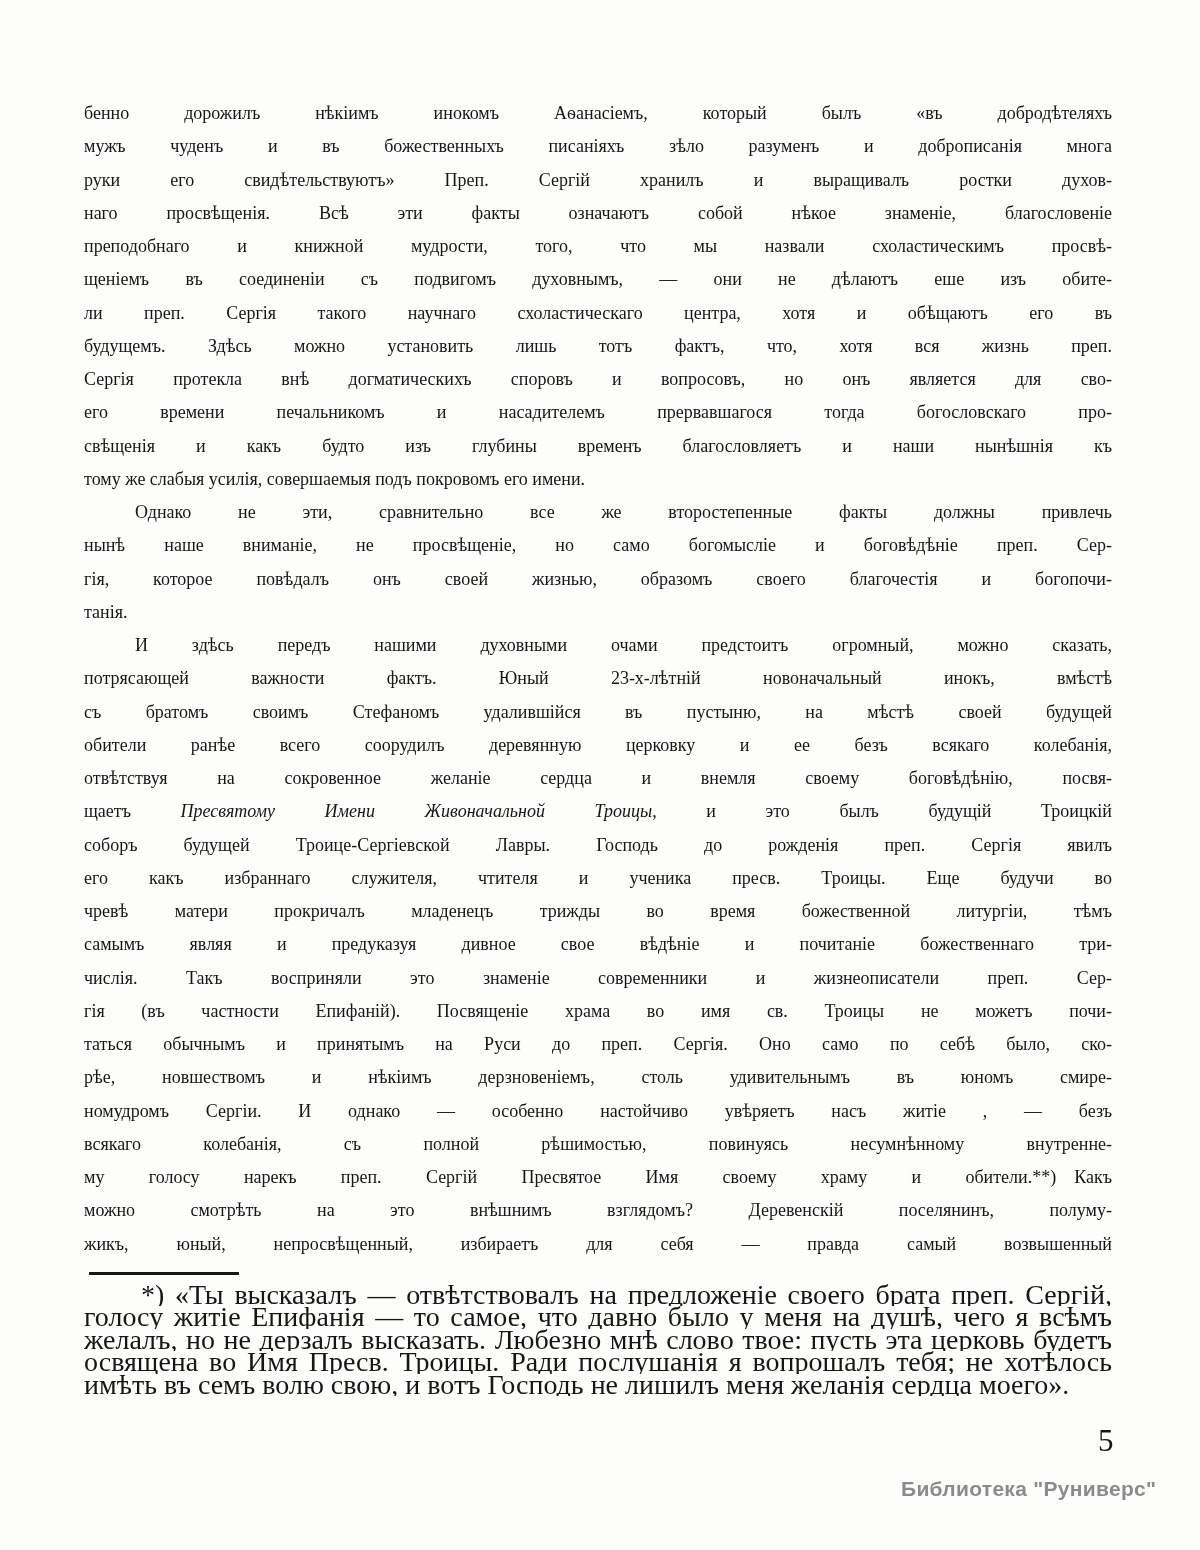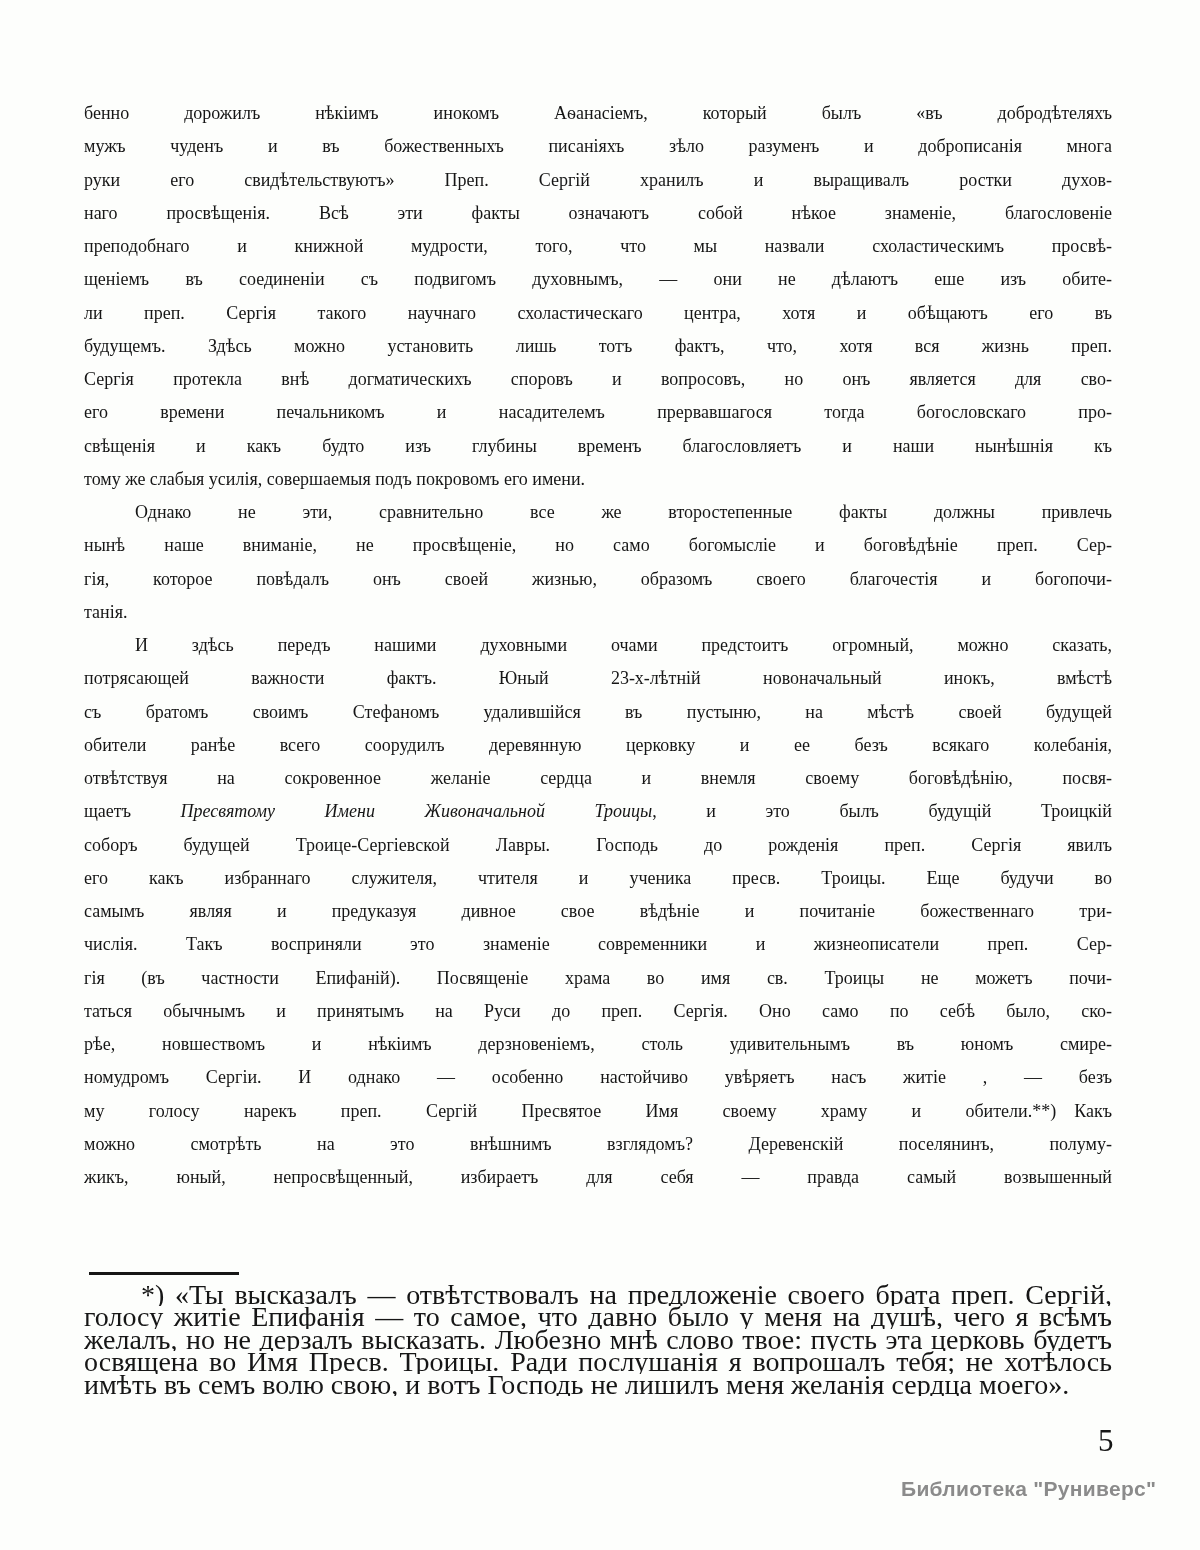--- a/index.html
+++ b/index.html
@@ -119,26 +119,28 @@
       </div>
       <div>
         <div class="line indent">И здѣсь передъ нашими духовными очами предстоитъ огромный, можно сказать,</div>
         <div class="line">потрясающей важности фактъ. Юный 23-х-лѣтній новоначальный инокъ, вмѣстѣ</div>
         <div class="line">съ братомъ своимъ Стефаномъ удалившійся въ пустыню, на мѣстѣ своей будущей</div>
         <div class="line">обители ранѣе всего соорудилъ деревянную церковку и ее безъ всякаго колебанія,</div>
         <div class="line">отвѣтствуя на сокровенное желаніе сердца и внемля своему боговѣдѣнію, посвя-</div>
         <div class="line"><span>щаетъ </span><span class="em">Пресвятому Имени Живоначальной Троицы</span><span>, и это былъ будущій Троицкій</span></div>
         <div class="line">соборъ будущей Троице-Сергіевской Лавры. Господь до рожденія преп. Сергія явилъ</div>
         <div class="line">его какъ избраннаго служителя, чтителя и ученика пресв. Троицы. Еще будучи во</div>
+        <div class="line">чревѣ матери прокричалъ младенецъ трижды во время божественной литургіи, тѣмъ</div>
         <div class="line">самымъ являя и предуказуя дивное свое вѣдѣніе и почитаніе божественнаго три-</div>
         <div class="line">числія. Такъ восприняли это знаменіе современники и жизнеописатели преп. Сер-</div>
         <div class="line">гія (въ частности Епифаній). Посвященіе храма во имя св. Троицы не можетъ почи-</div>
         <div class="line">таться обычнымъ и принятымъ на Руси до преп. Сергія. Оно само по себѣ было, ско-</div>
         <div class="line">рѣе, новшествомъ и нѣкіимъ дерзновеніемъ, столь удивительнымъ въ юномъ смире-</div>
         <div class="line">номудромъ Сергіи. И однако — особенно настойчиво увѣряетъ насъ житіе , — безъ</div>
+        <div class="line">всякаго колебанія, съ полной рѣшимостью, повинуясь несумнѣнному внутренне-</div>
         <div class="line">му голосу нарекъ преп. Сергій Пресвятое Имя своему храму и обители.**) Какъ</div>
         <div class="line">можно смотрѣть на это внѣшнимъ взглядомъ? Деревенскій поселянинъ, полуму-</div>
         <div class="line">жикъ, юный, непросвѣщенный, избираетъ для себя — правда самый возвышенный</div>
       </div>
     </main>
 
   <div class="fn-rule"></div>
 
   <section class="footnote" id="footnote">
       <div class="line indent">*) «Ты высказалъ — отвѣтствовалъ на предложеніе своего брата преп. Сергій, го-</div>

